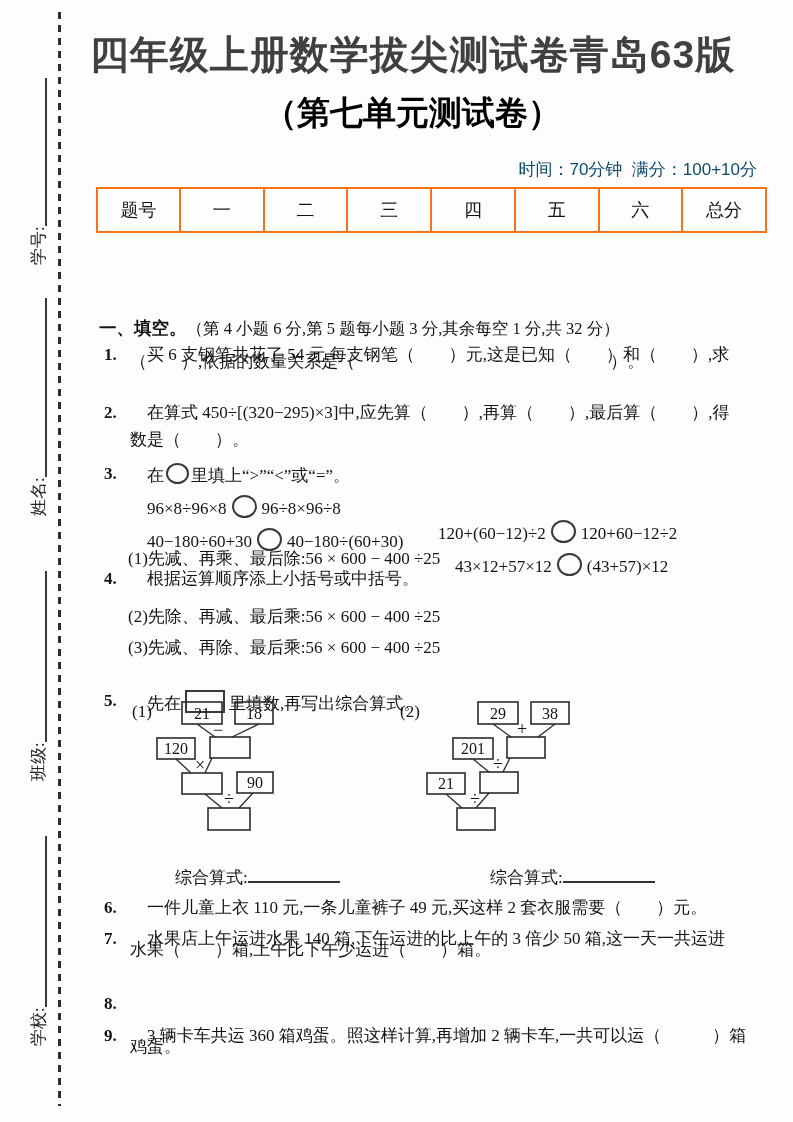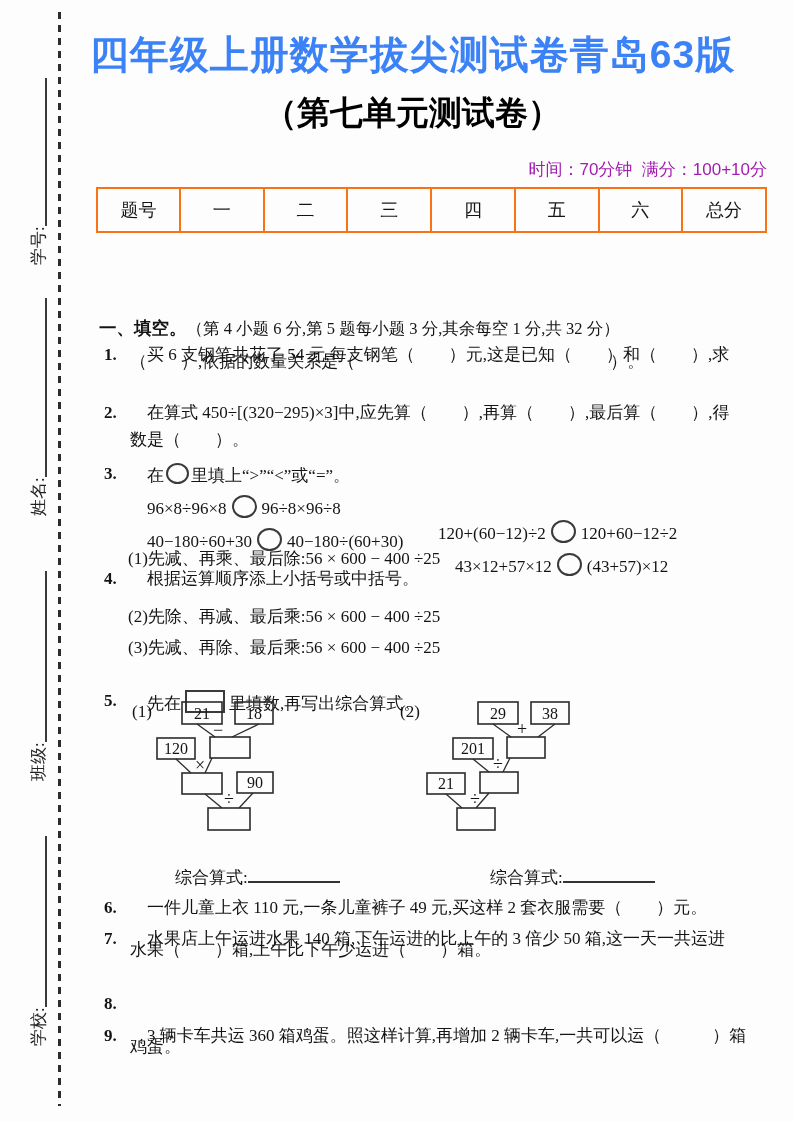--- a/index.html
+++ b/index.html
@@ -13,25 +13,25 @@
                font-size:17px;color:#222;}
   .sb-item{display:flex;align-items:flex-end;}
   .sb-line{flex:1;border-bottom:2px solid #3a3a3a;height:4px;margin-bottom:3px;}
   .sb-school{width:210px;margin-right:55px;}
   .sb-class{width:210px;margin-right:55px;}
   .sb-name{width:218px;margin-right:33px;}
   .sb-number{width:187px;}
   
   .title{position:absolute;left:60px;top:28px;width:705px;text-align:center;
          font-family:"Liberation Sans",sans-serif;font-weight:bold;font-size:39px;
-         letter-spacing:1px;color:#3b82f6;white-space:nowrap;}
+         letter-spacing:1px;color:#404040;white-space:nowrap;}
   .subtitle{position:absolute;left:60px;top:91px;width:705px;text-align:center;
             font-family:"Liberation Sans",sans-serif;font-weight:bold;font-size:33px;color:#000;}
-  .time{position:absolute;left:82px;top:158px;width:685px;text-align:right;
-        font-family:"Liberation Sans",sans-serif;font-size:17px;color:#a21caf;white-space:pre;}
+  .time{position:absolute;left:72px;top:158px;width:685px;text-align:right;
+        font-family:"Liberation Sans",sans-serif;font-size:17px;color:#0c4a6e;white-space:pre;}
   
   table.score{position:absolute;left:96px;top:187px;width:671px;border-collapse:collapse;
               table-layout:fixed;}
   table.score td{border:2px solid #f97316;text-align:center;font-size:18px;padding:2px;}
   tr.r1 td{height:38px;}
   tr.r2 td{height:49px;}
   
   .ln{position:absolute;font-size:17px;white-space:pre;line-height:22px;}
   .qnum{position:absolute;left:-26px;font-weight:bold;}
   .sec-bold{font-family:"Liberation Sans",sans-serif;font-weight:bold;font-size:17.5px;}

